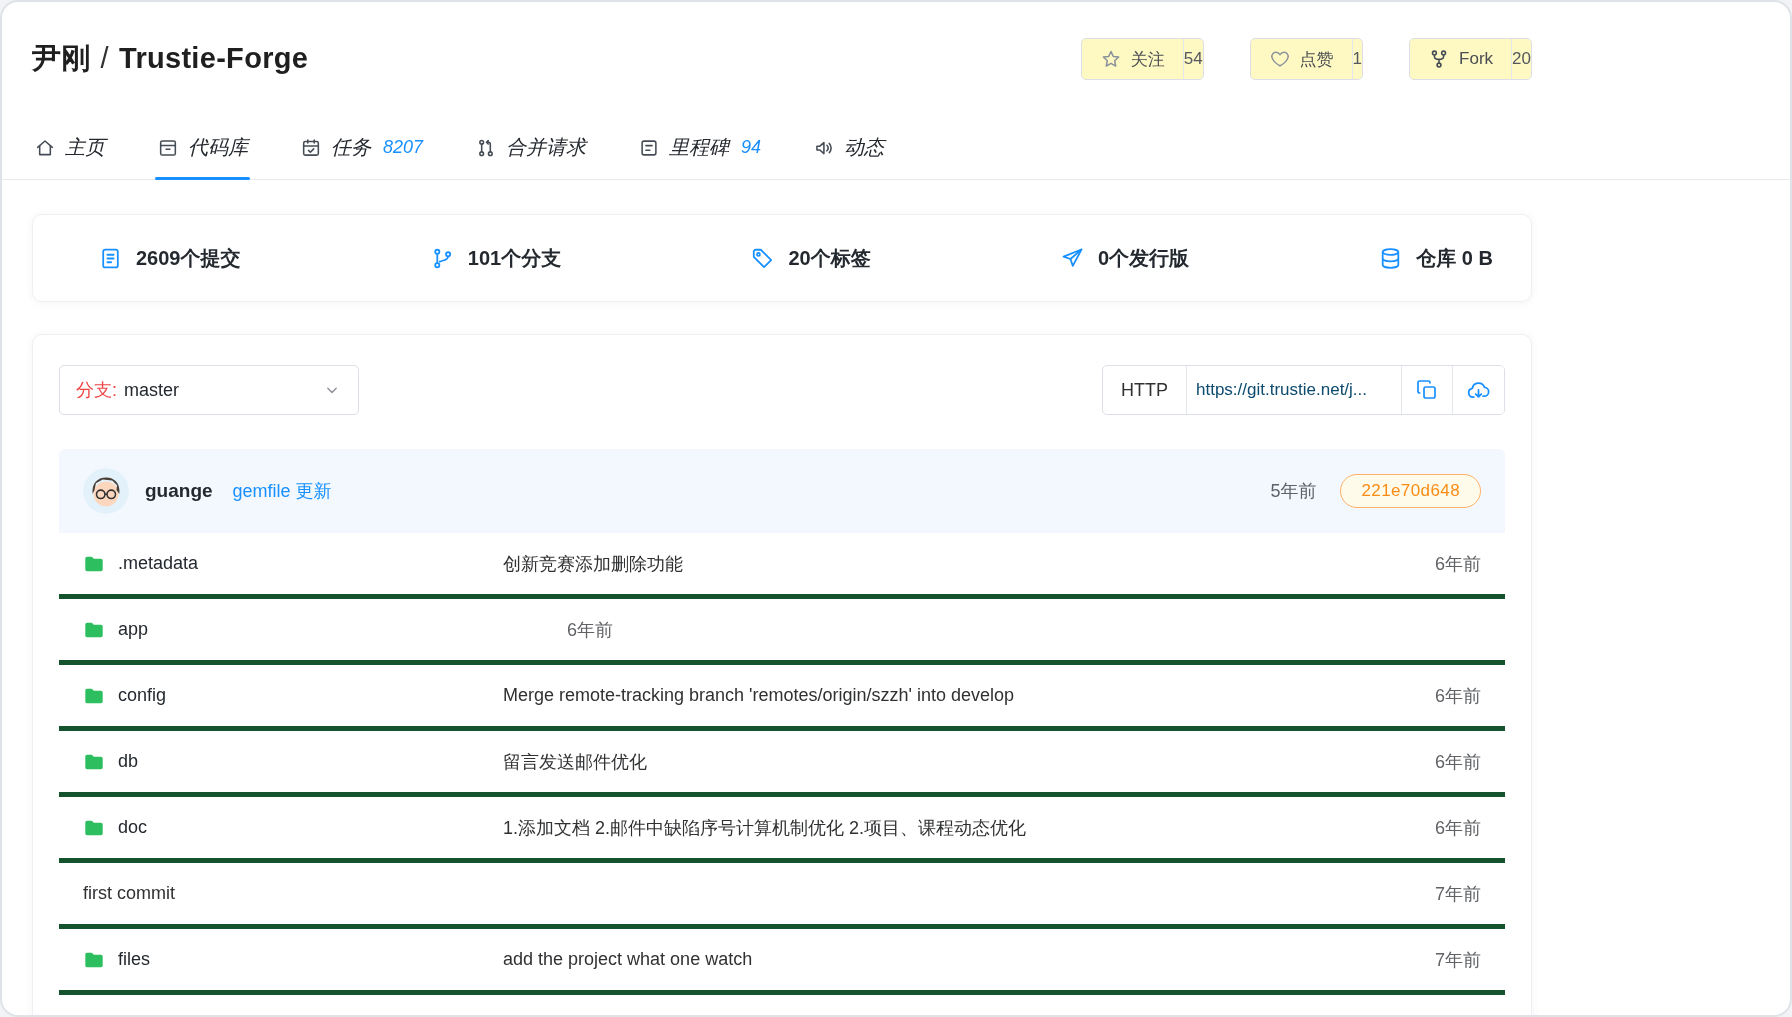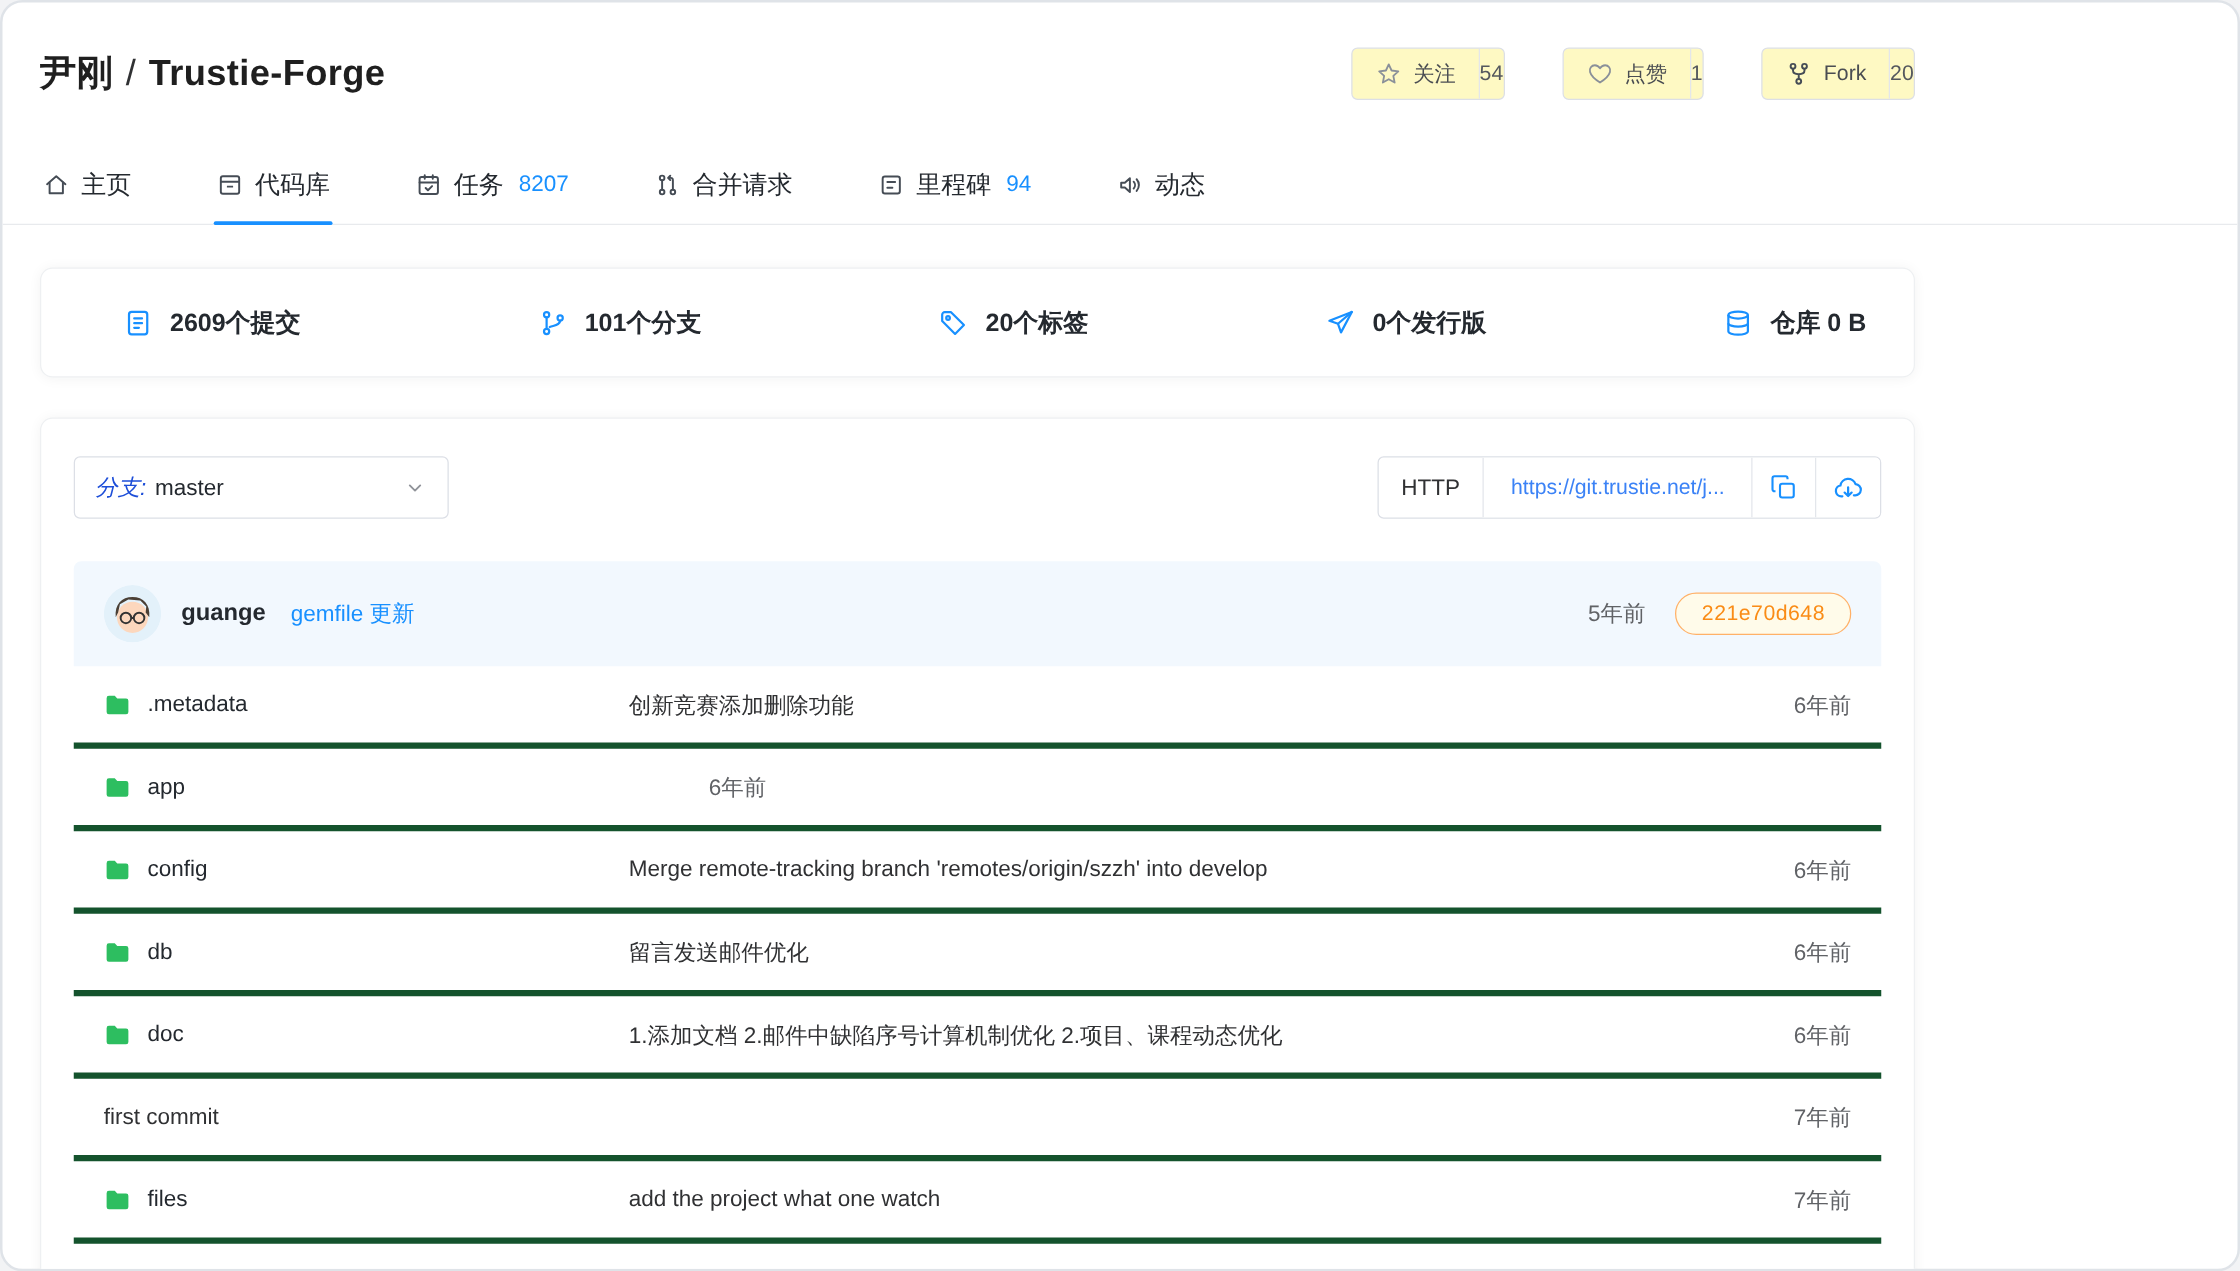--- a/index.html
+++ b/index.html
@@ -28,21 +28,21 @@
     display:flex; align-items:stretch; height:42px;
     border:1px solid #dcdfe6; border-radius:5px; background:#fef9c3;
     font-size:17px; color:#4a4d52; cursor:pointer; overflow:hidden;
   }
   .hbtn-main { display:flex; align-items:center; gap:9px; padding:0 18px; }
   .hbtn-count { display:flex; align-items:center; padding:0 0; border-left:1px solid #e3e6eb; color:#55585e; }
   .icon { flex:none; display:inline-block; }
 
   
   .tabbar { margin-top:40px; border-bottom:1px solid #e8eaed; }
-  .tabs { display:flex; gap:64px; width:1500px; margin-left:30px; }
+  .tabs { display:flex; gap:48px; width:1500px; margin-left:30px;font-style:italic; }
   .tab {
     position:relative; display:flex; align-items:center; gap:9px;
     padding:14px 2px 18px; font-size:20px; color:#24292f; cursor:pointer;
   }
   .tab .ticon { color:#454c55; }
   .tab.active::after {
     content:""; position:absolute; left:0; right:0; bottom:-1px;
     height:3px; border-radius:2px; background:#1890ff;
   }
   .tab-badge { color:#1890ff; font-size:18px; margin-left:3px; }
@@ -63,28 +63,28 @@
     width:1500px; margin:32px 0 0 30px; height:760px;
     border:1px solid #eef0f2; border-radius:10px 10px 0 0; background:#fff;
     box-shadow:0 1px 10px rgba(29,35,41,.05);
     padding:30px 26px 0;
   }
   .toolbar { display:flex; justify-content:space-between; align-items:center; }
   .branch-select {
     width:300px; height:50px; border:1px solid #dcdfe6; border-radius:5px;
     display:flex; align-items:center; padding:0 16px; font-size:18px; cursor:pointer; background:#fff;
   }
-  .branch-select .lbl { color:#1d4ed8;font-style:italic; }
+  .branch-select .lbl { color:#ef4444; }
   .branch-select .val { color:#24292f; margin-left:7px; }
   .branch-select .chev { margin-left:auto; color:#909399; }
   .url-group { display:flex; align-items:stretch; height:50px; border:1px solid #dcdfe6; border-radius:5px; overflow:hidden; background:#fff; }
   .url-http { display:flex; align-items:center; padding:0 18px; font-size:18px; color:#303133; cursor:pointer; }
   .url-input {
     width:215px; border:none; border-left:1px solid #e3e6eb; outline:none;
-    padding:0 22px; font-size:17px; color:#3b82f6; font-family:inherit; background:#fff;
+    padding:0 9px; font-size:17px; color:#0c4a6e; font-family:inherit; background:#fff;
   }
   .url-btn {
     display:flex; align-items:center; padding:0 13px; border-left:1px solid #e3e6eb;
     color:#1890ff; cursor:pointer; background:#fff;
   }
 
   
   .commit-row {
     margin-top:34px; height:84px; background:#f2f8fe; border-radius:6px 6px 0 0;
     display:flex; align-items:center; padding:0 24px;

